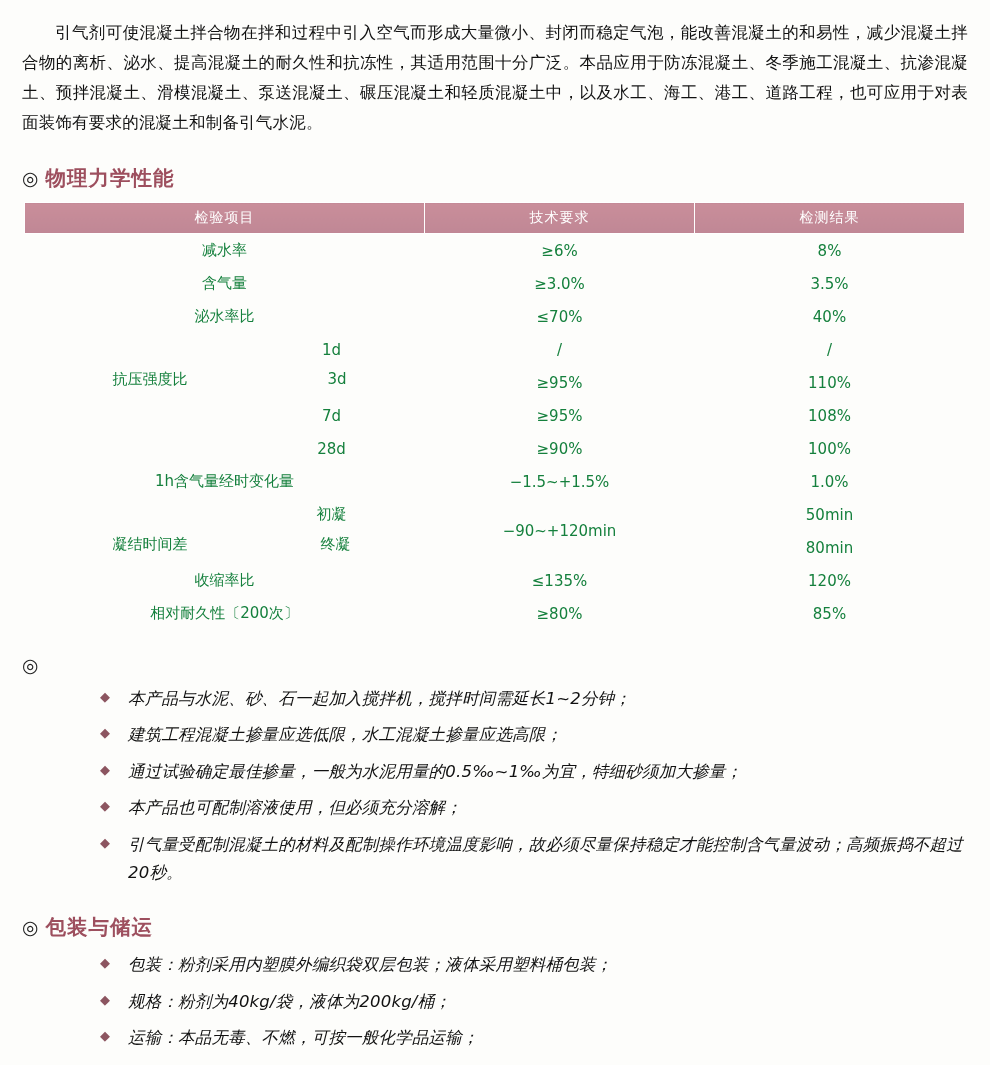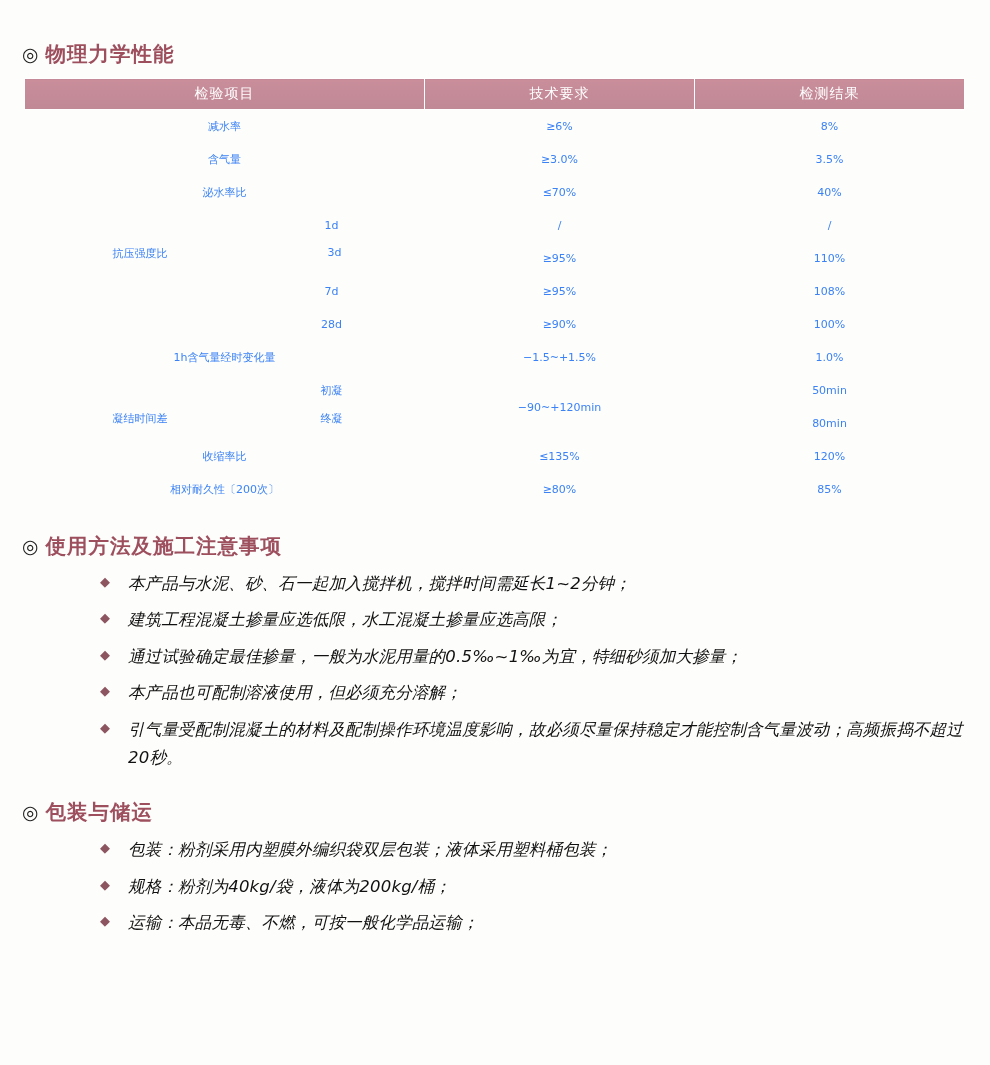--- a/index.html
+++ b/index.html
@@ -61,25 +61,25 @@
     background: linear-gradient(to bottom, #c98e9a, #c08795);
     color: #fff;
     font-size: 14px;
     font-weight: normal;
     letter-spacing: 1px;
     height: 28px;
     border: 1px solid #ffffff;
     text-align: center;
   }
   table.spec td {
-    font-size: 11px;
+    font-size: 15px;
     height: 31px;
     text-align: center;
     border: none;
-    color: #3b82f6;
+    color: #15803d;
   }
   .col-a { width: 400px; }
   .col-b { width: 270px; }
   .col-c { width: 270px; }
   .sub-right {
     text-align: left;
     padding-left: 215px;
   }
   
   ul.bullets {
@@ -106,20 +106,21 @@
     flex: 1 1 auto;
     letter-spacing: 0.2px;
     font-style: italic;
   }
 </style>
 </head>
 <body>
 
 <div class="page">
 
+  <p class="intro">引气剂可使混凝土拌合物在拌和过程中引入空气而形成大量微小、封闭而稳定气泡，能改善混凝土的和易性，减少混凝土拌合物的离析、泌水、提高混凝土的耐久性和抗冻性，其适用范围十分广泛。本品应用于防冻混凝土、冬季施工混凝土、抗渗混凝土、预拌混凝土、滑模混凝土、泵送混凝土、碾压混凝土和轻质混凝土中，以及水工、海工、港工、道路工程，也可应用于对表面装饰有要求的混凝土和制备引气水泥。</p>
 
   <div class="section-head">
     <span class="diamond-ring">◎</span>
     <span class="sh-text">物理力学性能</span>
   </div>
 
   <table class="spec">
     <colgroup>
       <col class="col-a">
         <col class="col-b">
@@ -200,21 +201,20 @@
       <tr>
         <td>相对耐久性〔200次〕</td>
         <td>≥80%</td>
         <td>85%</td>
       </tr>
     </tbody>
   </table>
 
   <div class="section-head">
     <span class="diamond-ring">◎</span>
-    <span class="sh-text">使用方法及施工注意事项</span>
   </div>
 
   <ul class="bullets">
     <li>
       <span class="bl">◆</span>
       <span class="bt">本产品与水泥、砂、石一起加入搅拌机，搅拌时间需延长1~2分钟；</span>
     </li>
     <li>
       <span class="bl">◆</span>
       <span class="bt">建筑工程混凝土掺量应选低限，水工混凝土掺量应选高限；</span>

